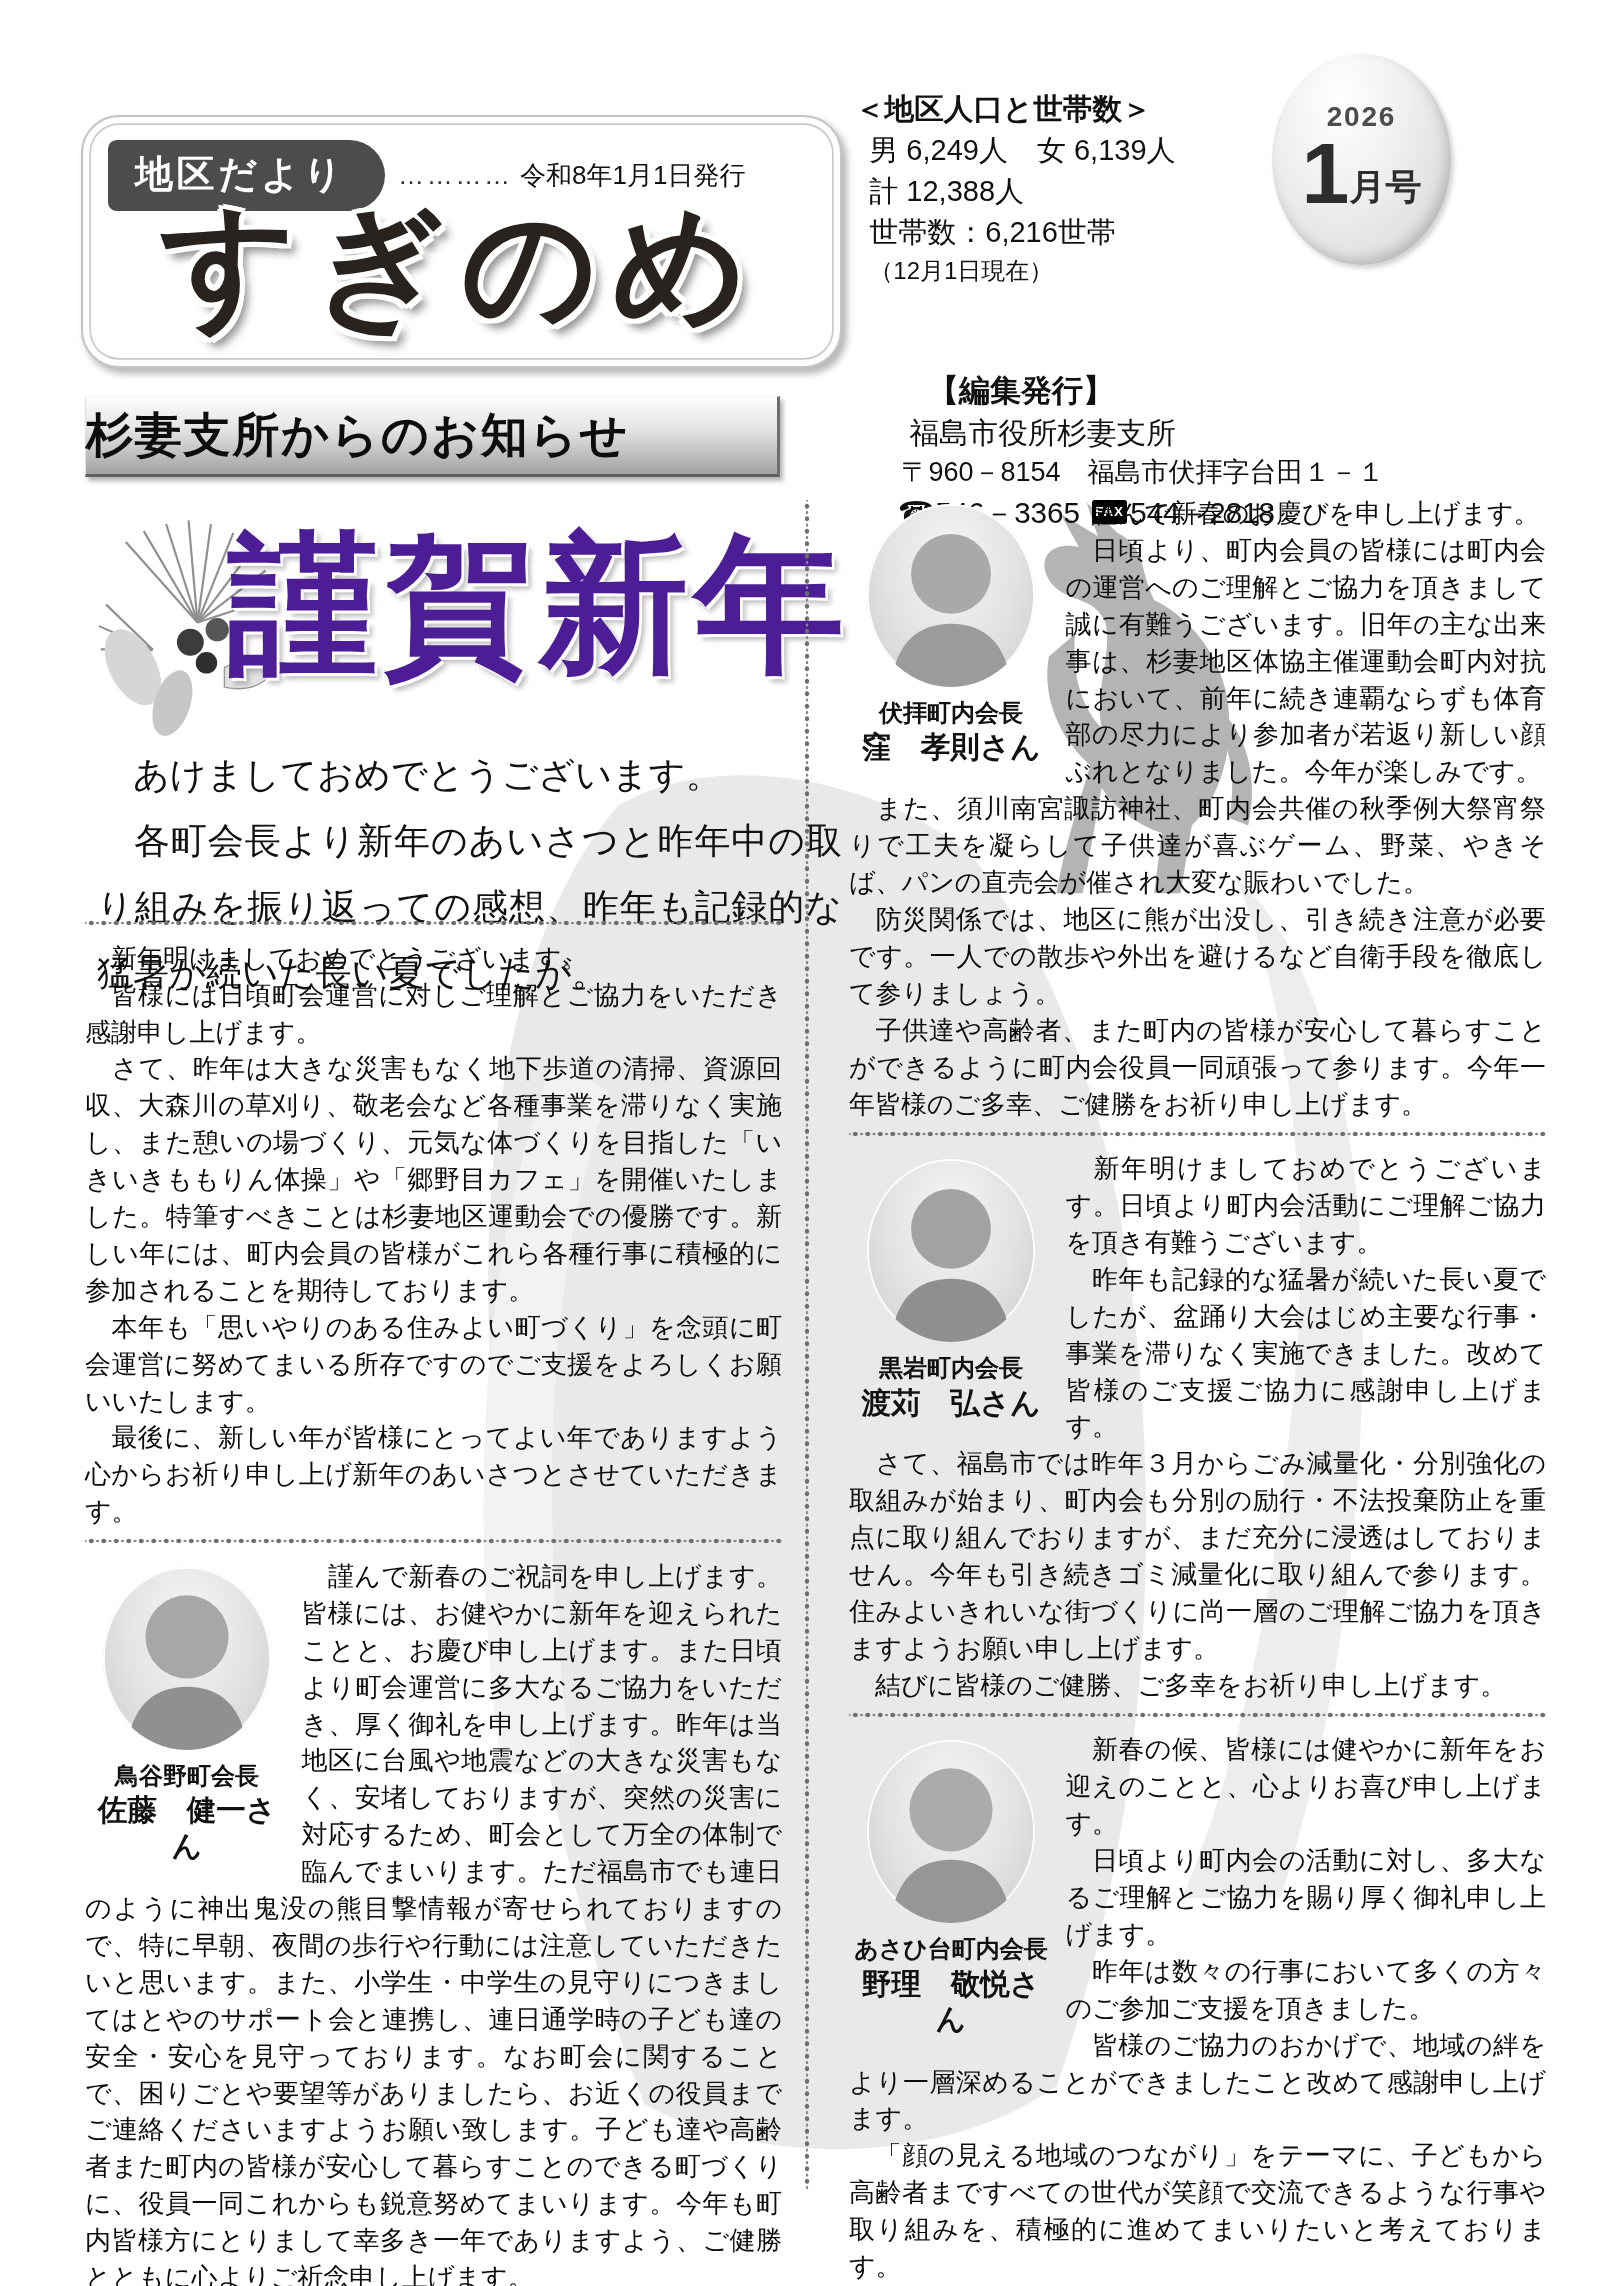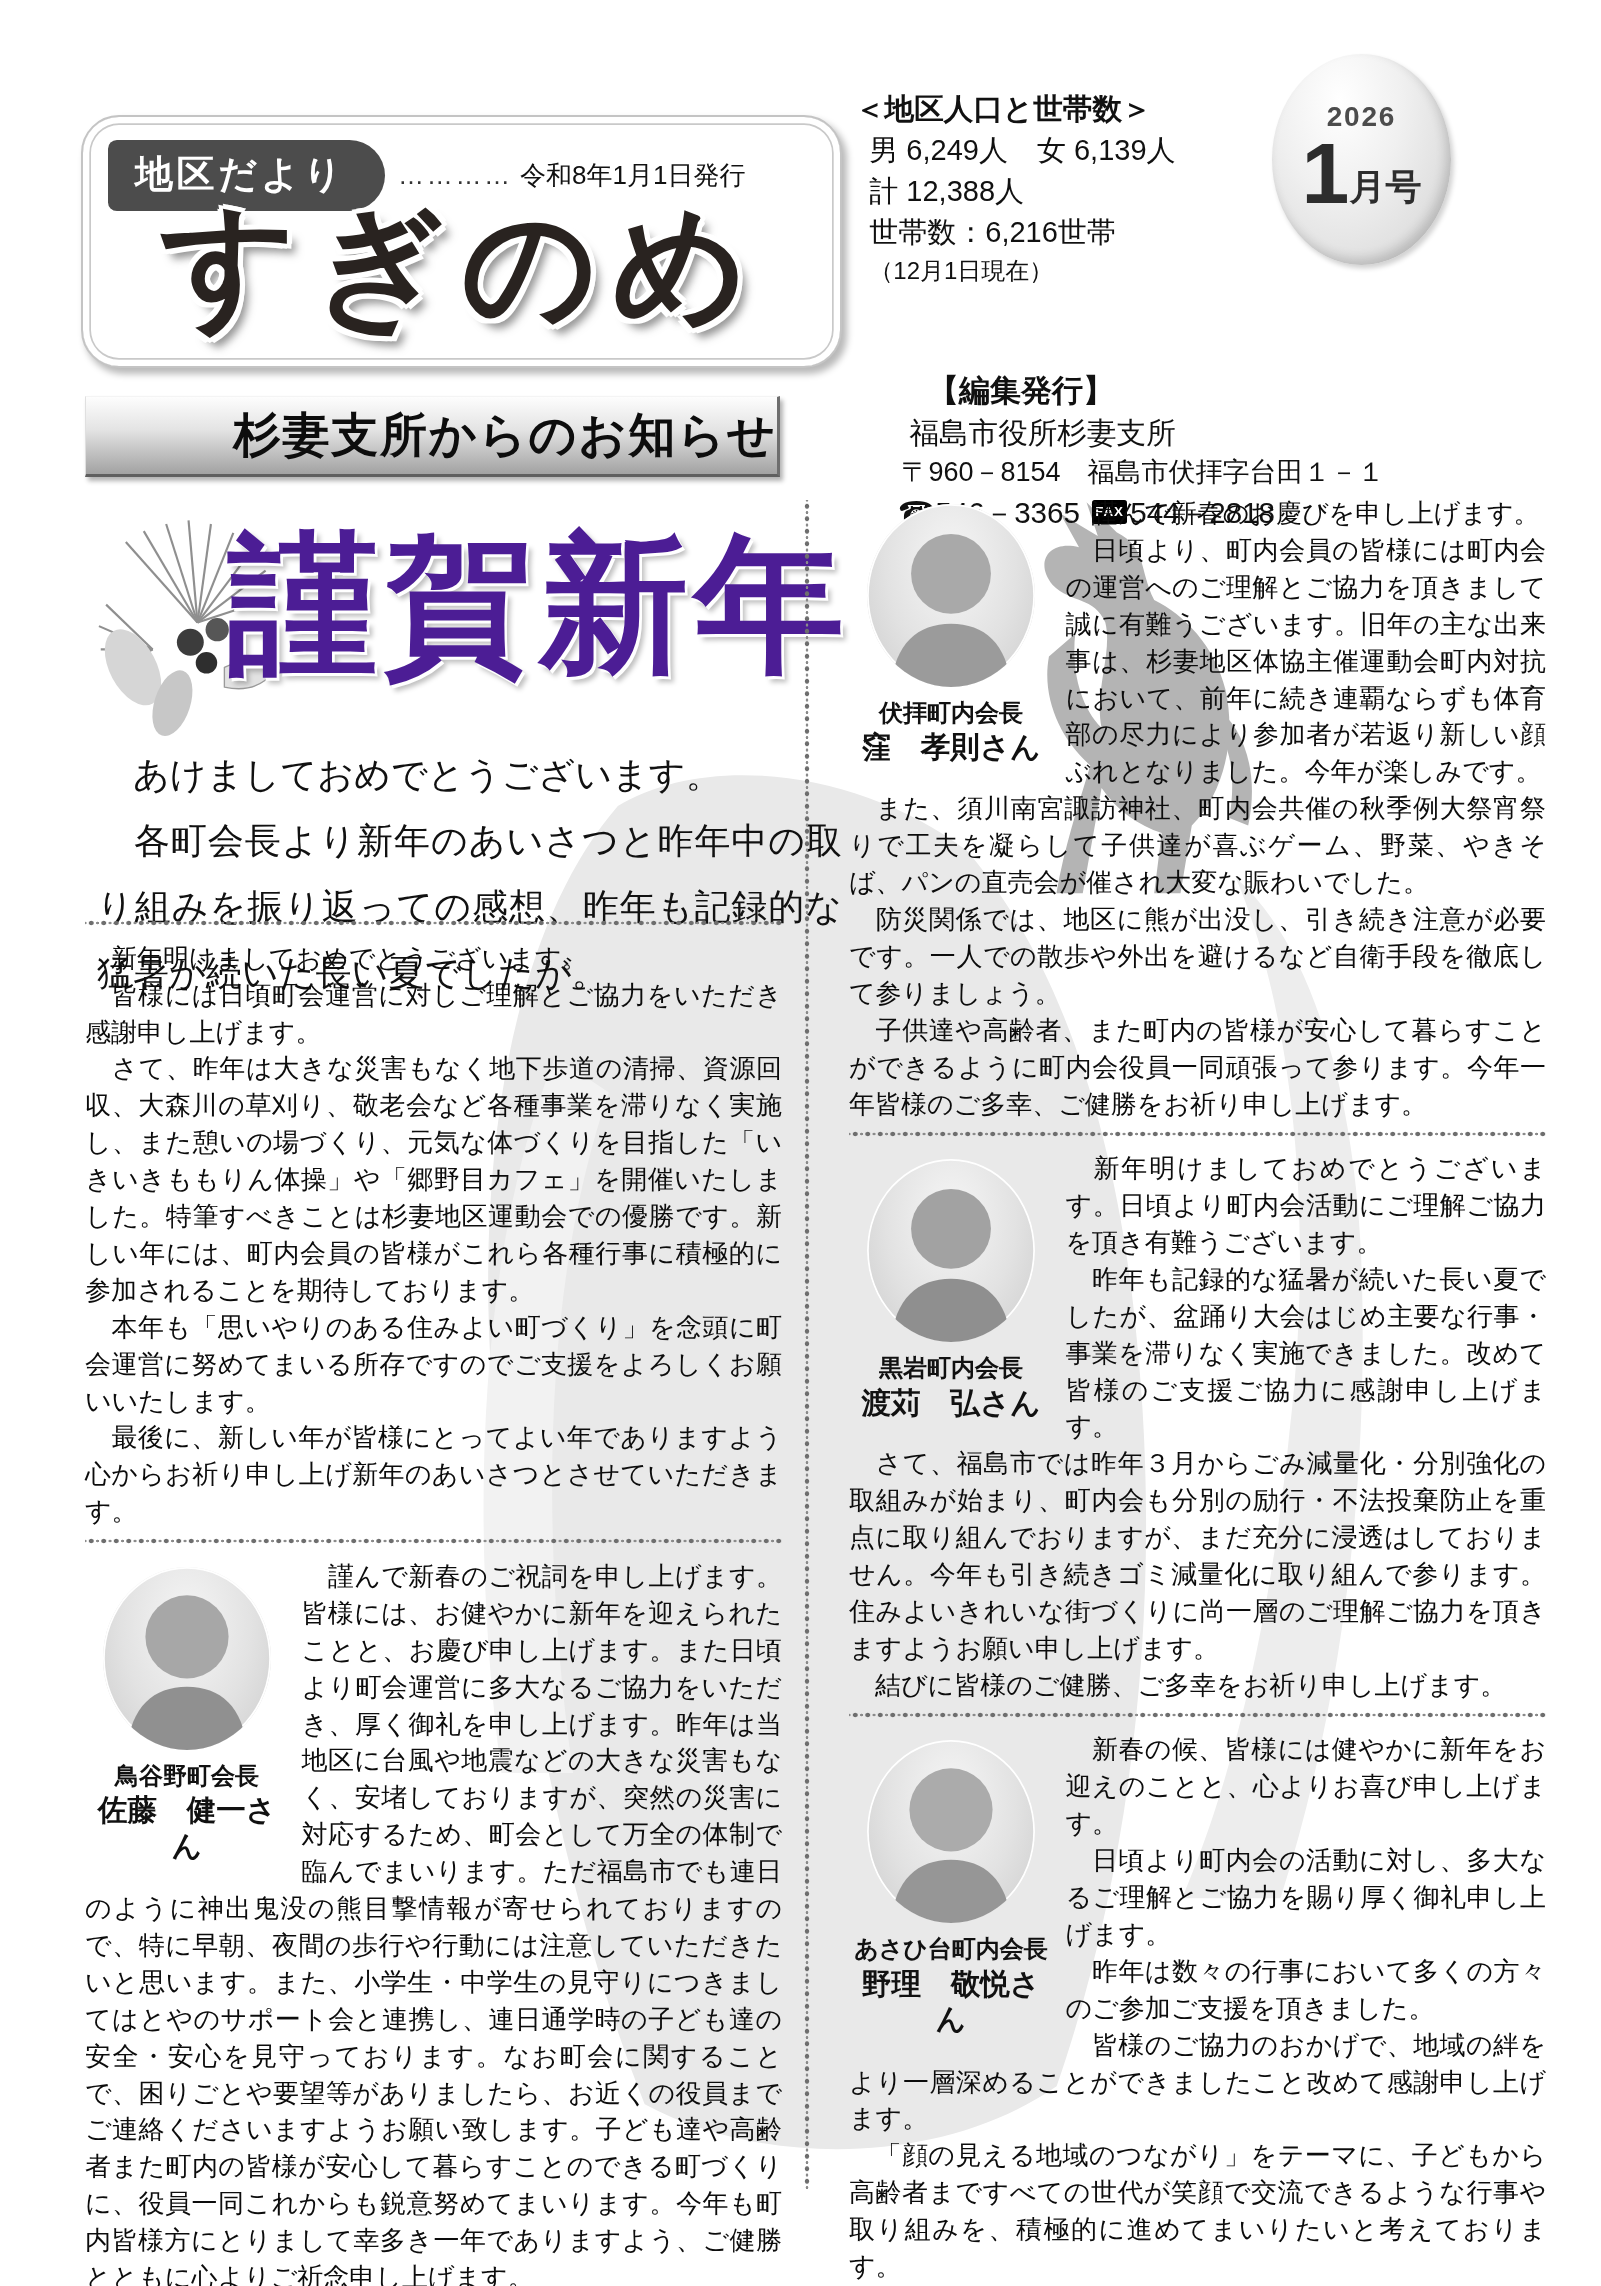--- a/index.html
+++ b/index.html
@@ -57,21 +57,21 @@
     padding:2.7px 2.7px;border-radius:2.7px;vertical-align:middle;margin:0 3.6px 5.4px 12.5px;letter-spacing:0.9px;
   }
   .phone-glyph{font-size:30px;}
   
   .notice-banner{
     position:absolute;left:85px;top:396px;width:691px;height:77px;z-index:2;
     background:linear-gradient(180deg,#fdfdfd 0%,#e4e4e4 42%,#a2a2a2 100%);
     border-top:1.8px solid #f4f4f4;border-left:1.8px solid #e0e0e0;
     border-bottom:3.6px solid #5f5f5f;border-right:3.6px solid #6e6e6e;
     box-shadow:2.7px 3.6px 4.5px rgba(0,0,0,.3);
-    display:flex;align-items:center;justify-content:flex-end;
+    display:flex;align-items:center;justify-content:flex-start;
   }
   .notice-banner span{font-size:47px;font-weight:900;letter-spacing:1.8px;color:#0d0d0d;}
   
   .gashinnen{
     position:absolute;left:228px;top:528px;z-index:2;
     font-family:"DejaVu Serif","Liberation Serif",serif;
     font-size:150px;font-weight:700;color:#4c1d95;letter-spacing:5.4px;line-height:1;
     text-shadow:2.7px 2.7px 0 #fff,5.4px 6.3px 5.4px rgba(0,0,0,.25);
   }
   .pine{position:absolute;left:90px;top:515px;z-index:1;}

